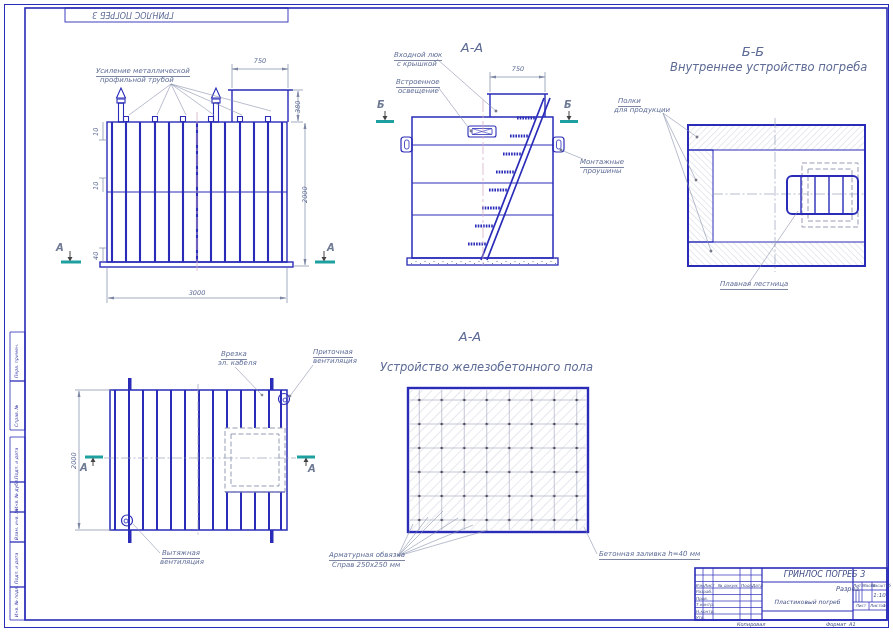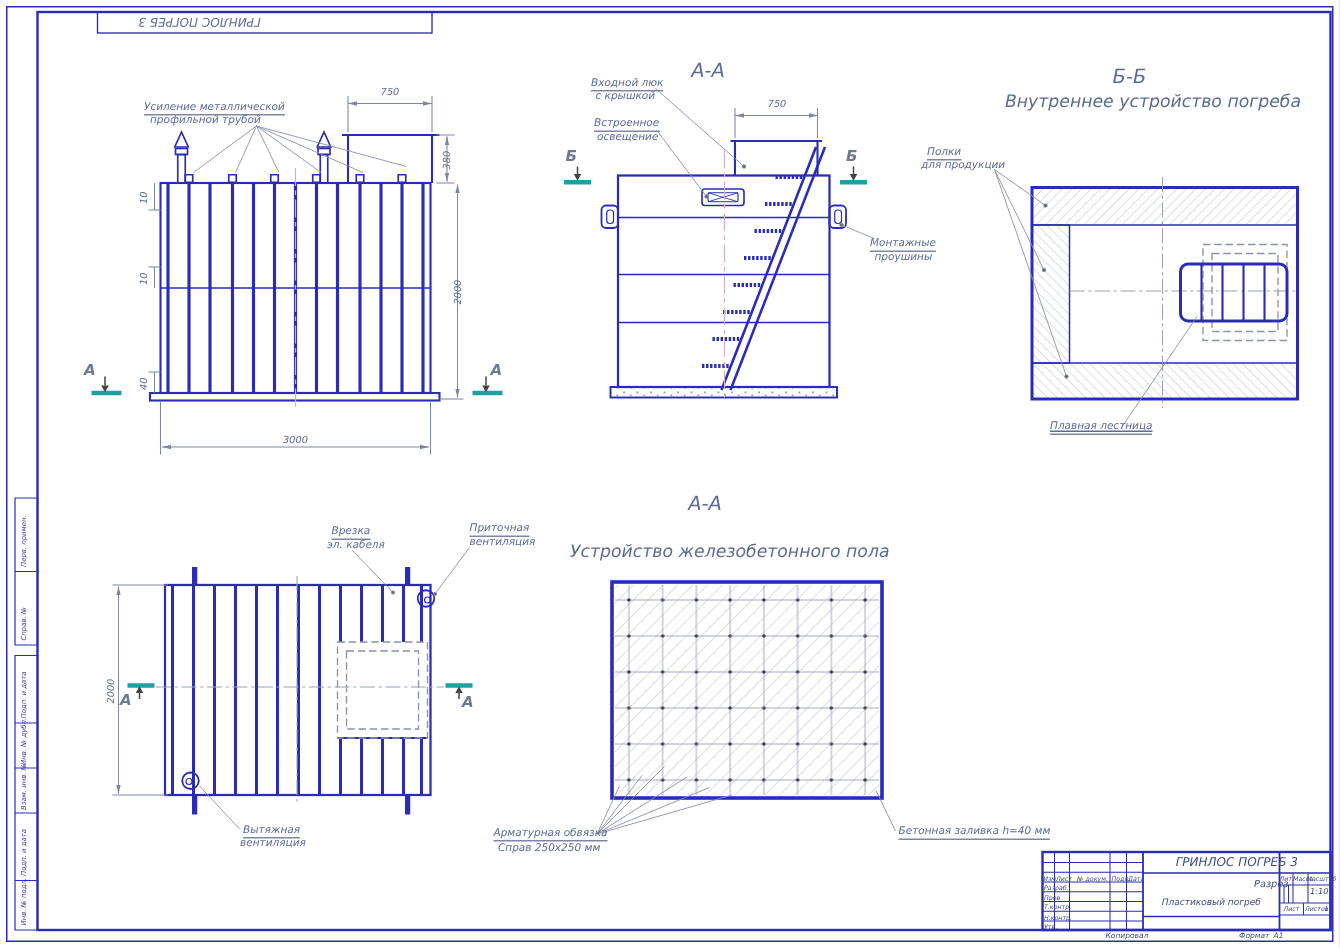--- a/index.html
+++ b/index.html
@@ -238,21 +238,21 @@
 <div class="lbl dim ctr" style="left:503px;top:65px;width:30px;">750</div>
 <div class="lbl mk" style="left:377px;top:99px;">Б</div>
 <div class="lbl mk" style="left:564px;top:99px;">Б</div>
 <div class="lbl ul" style="left:580px;top:158px;">Монтажные</div>
 <div class="lbl" style="left:583px;top:167px;">проушины</div>
 
 <div class="lbl ttl ctr" style="left:733px;top:44px;width:40px;">Б-Б</div>
 <div class="lbl sub ctr" style="left:670px;top:60px;width:195px;">Внутреннее устройство погреба</div>
 <div class="lbl ul" style="left:618px;top:97px;">Полки</div>
 <div class="lbl" style="left:614px;top:106px;">для продукции</div>
-<div class="lbl ul" style="left:700px;top:280px;text-decoration:underline;">Плавная лестница</div>
+<div class="lbl ul" style="left:720px;top:280px;">Плавная лестница</div>
 
 <div class="lbl ul" style="left:221px;top:350px;">Врезка</div>
 <div class="lbl" style="left:218px;top:359px;">эл. кабеля</div>
 <div class="lbl ul" style="left:313px;top:348px;">Приточная</div>
 <div class="lbl" style="left:313px;top:357px;">вентиляция</div>
 <div class="lbl dim rot" style="left:70px;top:469px;">2000</div>
 <div class="lbl mk" style="left:80px;top:462px;">А</div>
 <div class="lbl mk" style="left:308px;top:463px;">А</div>
 <div class="lbl ul" style="left:162px;top:549px;">Вытяжная</div>
 <div class="lbl" style="left:160px;top:558px;">вентиляция</div>

